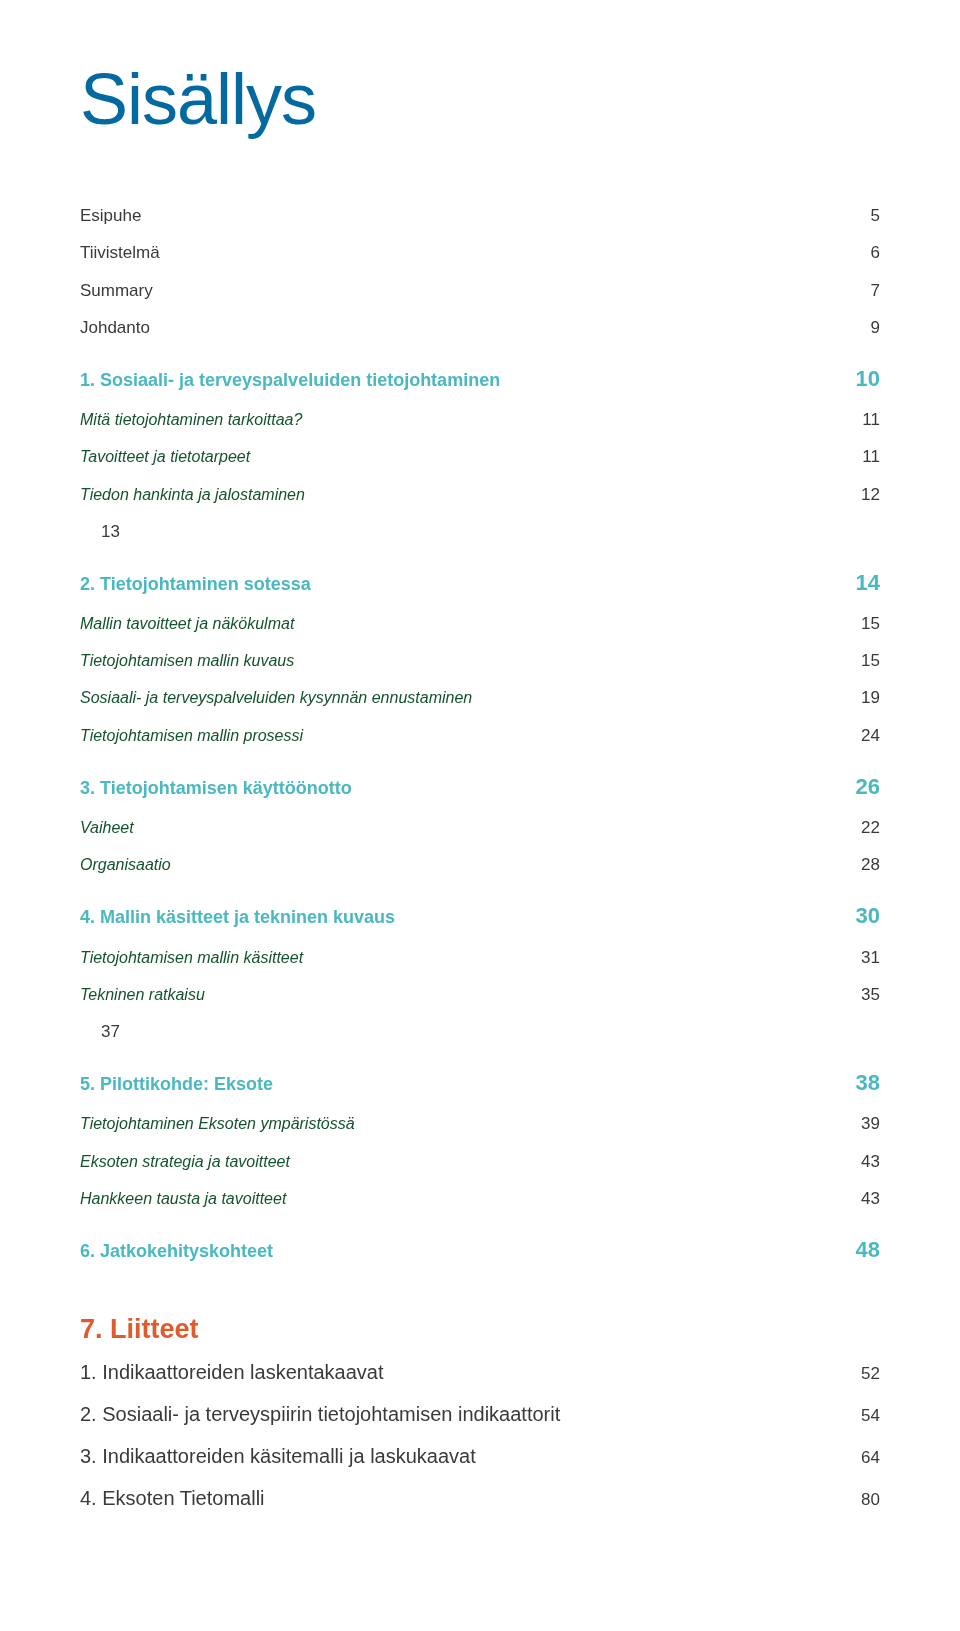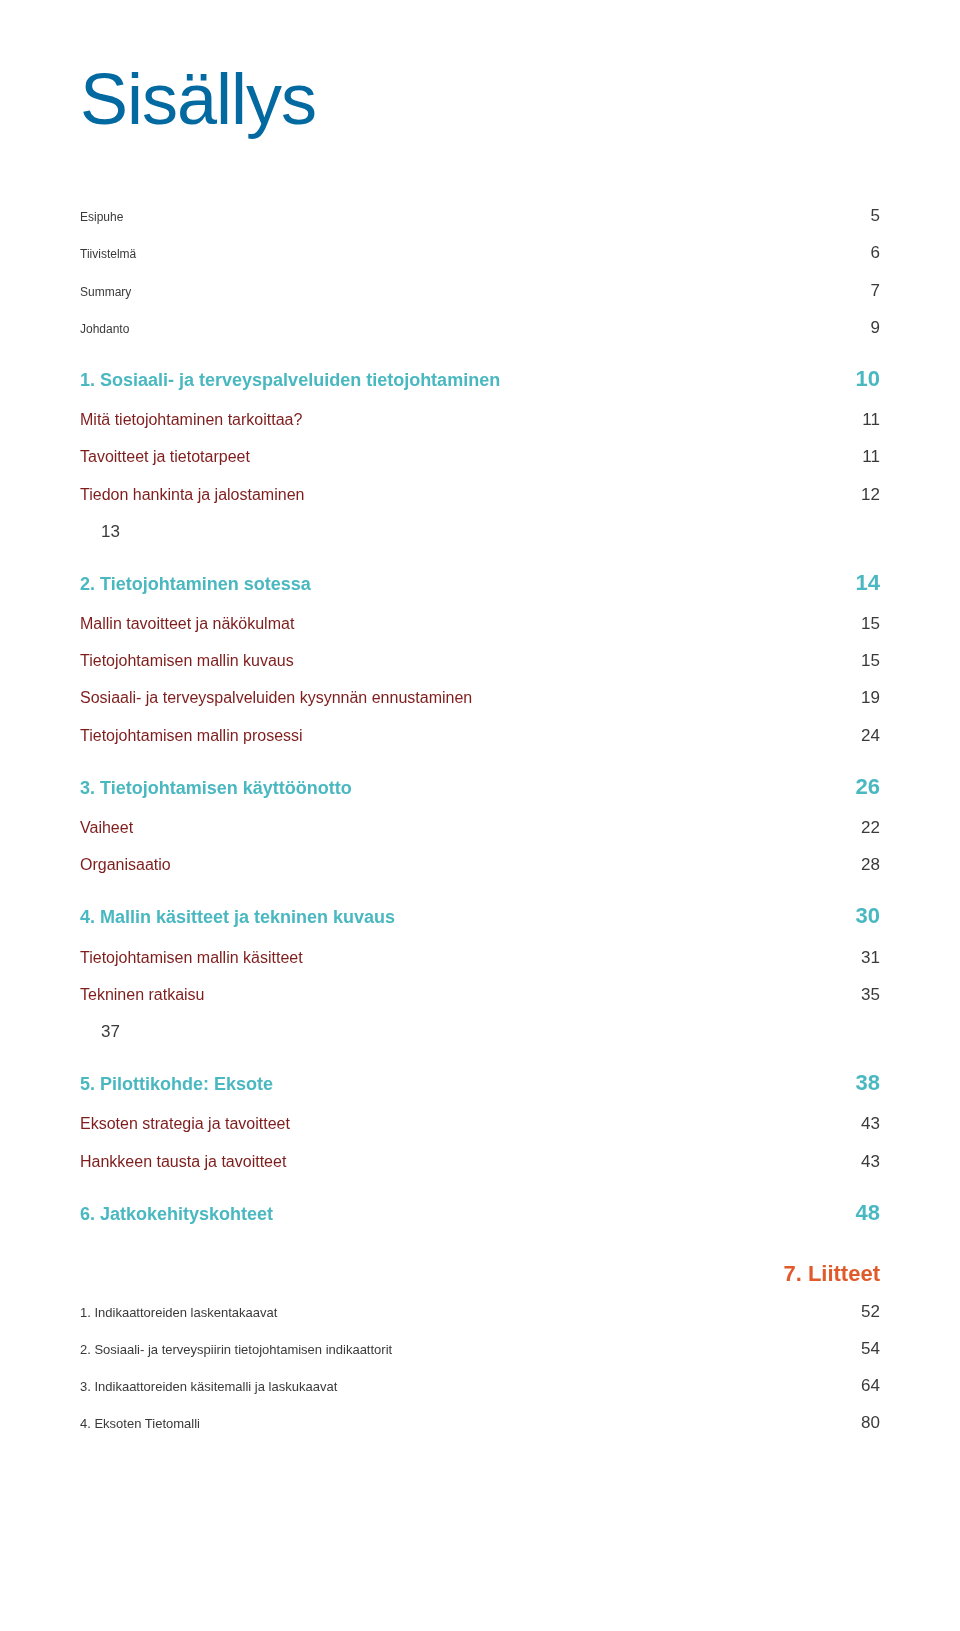--- a/index.html
+++ b/index.html
@@ -36,39 +36,40 @@
 
     .toc-row {
       display: flex;
       justify-content: space-between;
       align-items: baseline;
       padding: 3px 0;
       line-height: 1.6;
     }
 
     .toc-row-text {
-      font-size: 12px;
+      font-size: 17px;
       color: #3a3a3a;
       flex: 1;
     }
 
     .toc-row-text.bold-teal {
       font-weight: bold;
       color: #4ab8c1;
       font-size: 18px;
     }
 
     .toc-row-text.sub-item {
       font-size: 16px;
-      color: #7f1d1d;
+      color: #14532d;
       padding-left: 0px;
+      font-style: italic;
     }
 
     .toc-row-text.appendix-item {
-      font-size: 13px;
+      font-size: 20px;
       color: #3a3a3a;
     }
 
     .toc-page-num {
       font-size: 17px;
       color: #3a3a3a;
       min-width: 40px;
       text-align: right;
       flex-shrink: 0;
     }
@@ -81,26 +82,25 @@
 
     .section-gap {
       height: 10px;
     }
 
     .section-gap-large {
       height: 20px;
     }
 
     .liitteet-title {
-      font-size: 22px;
+      font-size: 27px;
       font-weight: 700;
       color: #e05a2b;
-      margin-top: 4px;
+      margin-top: 20px;
       margin-bottom: 8px;
-      text-align: right;
     }
   </style>
 </head>
 <body>
 
 <h1 class="page-title">Sisällys</h1>
 
 <div class="toc-container">
 <div class="toc-row toc-section">
       <span class="toc-row-text">Esipuhe</span>
@@ -187,20 +187,24 @@
     </div>
     <div class="toc-row toc-section">
       <span class="toc-page-num">37</span>
     </div>
     <div class="section-gap"></div>
     <div class="toc-row toc-section">
       <span class="toc-row-text bold-teal">5. Pilottikohde: Eksote</span>
       <span class="toc-page-num bold-teal">38</span>
     </div>
     <div class="toc-row toc-section">
+      <span class="toc-row-text sub-item">Tietojohtaminen Eksoten ympäristössä</span>
+      <span class="toc-page-num">39</span>
+    </div>
+    <div class="toc-row toc-section">
       <span class="toc-row-text sub-item">Eksoten strategia ja tavoitteet</span>
       <span class="toc-page-num">43</span>
     </div>
     <div class="toc-row toc-section">
       <span class="toc-row-text sub-item">Hankkeen tausta ja tavoitteet</span>
       <span class="toc-page-num">43</span>
     </div>
     <div class="section-gap"></div>
     <div class="toc-row toc-section">
       <span class="toc-row-text bold-teal">6. Jatkokehityskohteet</span>

